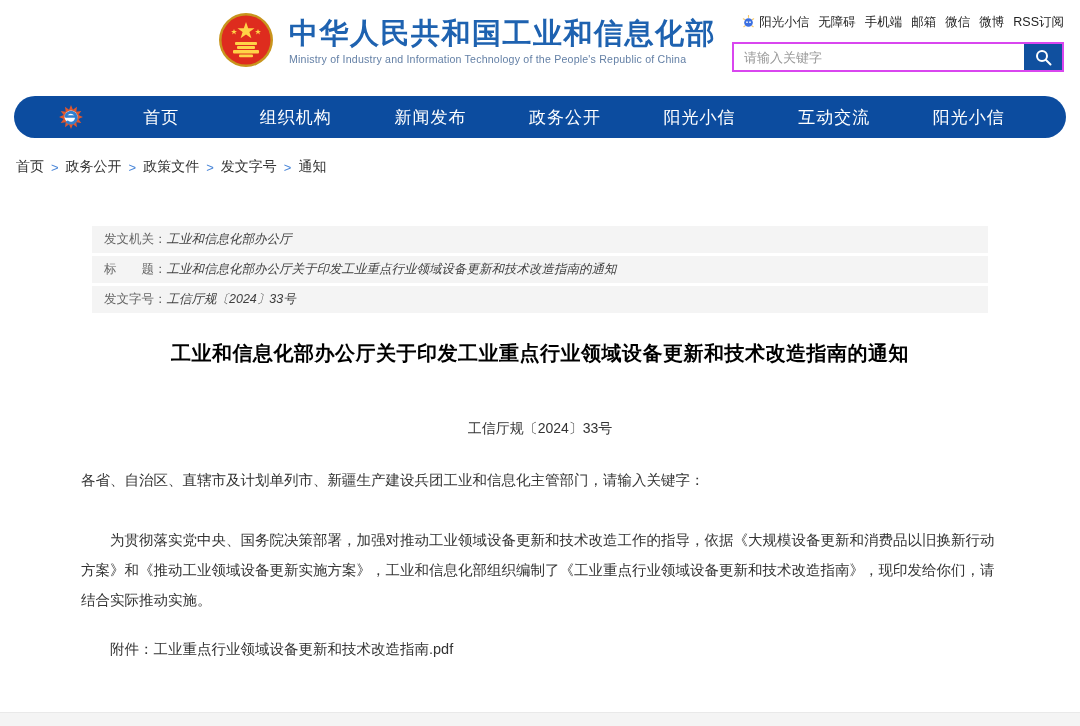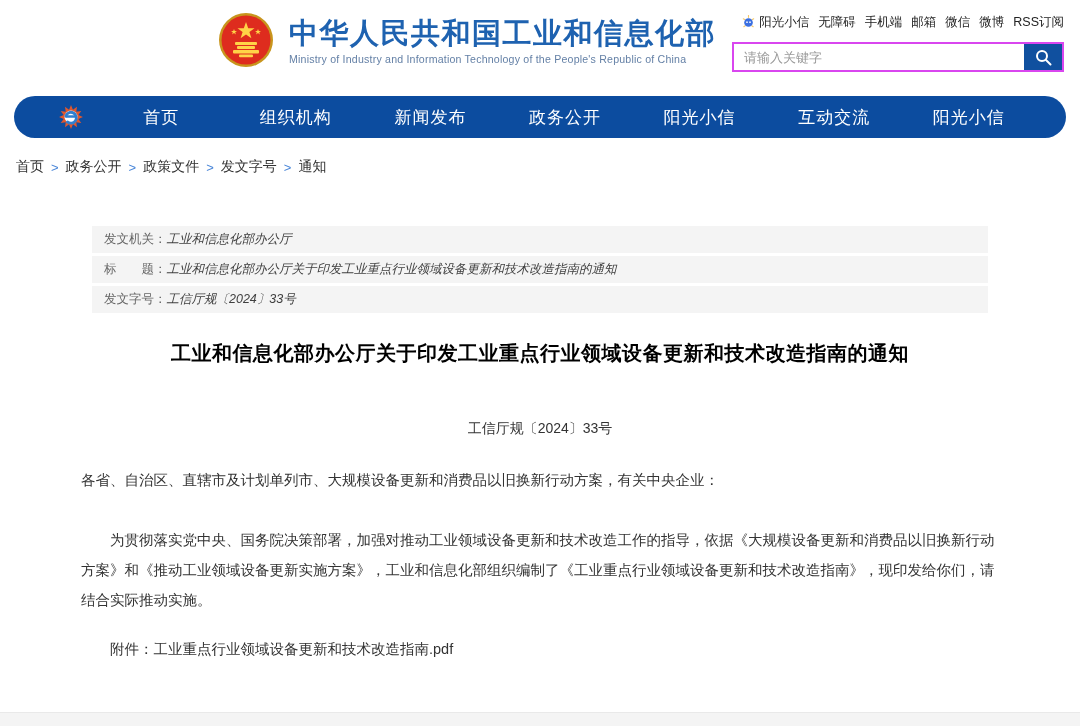--- a/index.html
+++ b/index.html
@@ -156,21 +156,21 @@
         <span class="meta-label">发文字号：</span>
         <span class="meta-value">工信厅规〔2024〕33号</span>
       </div>
     </div>
   </div>
 
   <div class="doc">
     <div class="doc-title">工业和信息化部办公厅关于印发工业重点行业领域设备更新和技术改造指南的通知</div>
     <div class="doc-number">工信厅规〔2024〕33号</div>
     <div class="doc-body">
-      <div class="doc-salutation">各省、自治区、直辖市及计划单列市、大规模设备更新和消费品以旧换新行动方案，有关中央企业：</div>
+      <div class="doc-salutation">各省、自治区、直辖市及计划单列市、新疆生产建设兵团工业和信息化主管部门，请输入关键字：</div>
       <div class="doc-paragraph">为贯彻落实党中央、国务院决策部署，加强对推动工业领域设备更新和技术改造工作的指导，依据《大规模设备更新和消费品以旧换新行动方案》和《推动工业领域设备更新实施方案》，工业和信息化部组织编制了《工业重点行业领域设备更新和技术改造指南》，现印发给你们，请结合实际推动实施。</div>
       <div class="doc-attachment">
         <span>附件：</span><span>工业重点行业领域设备更新和技术改造指南.pdf</span>
       </div>
 
     </div>
   </div>
 
   <div class="footer-strip"></div>
 </div>

